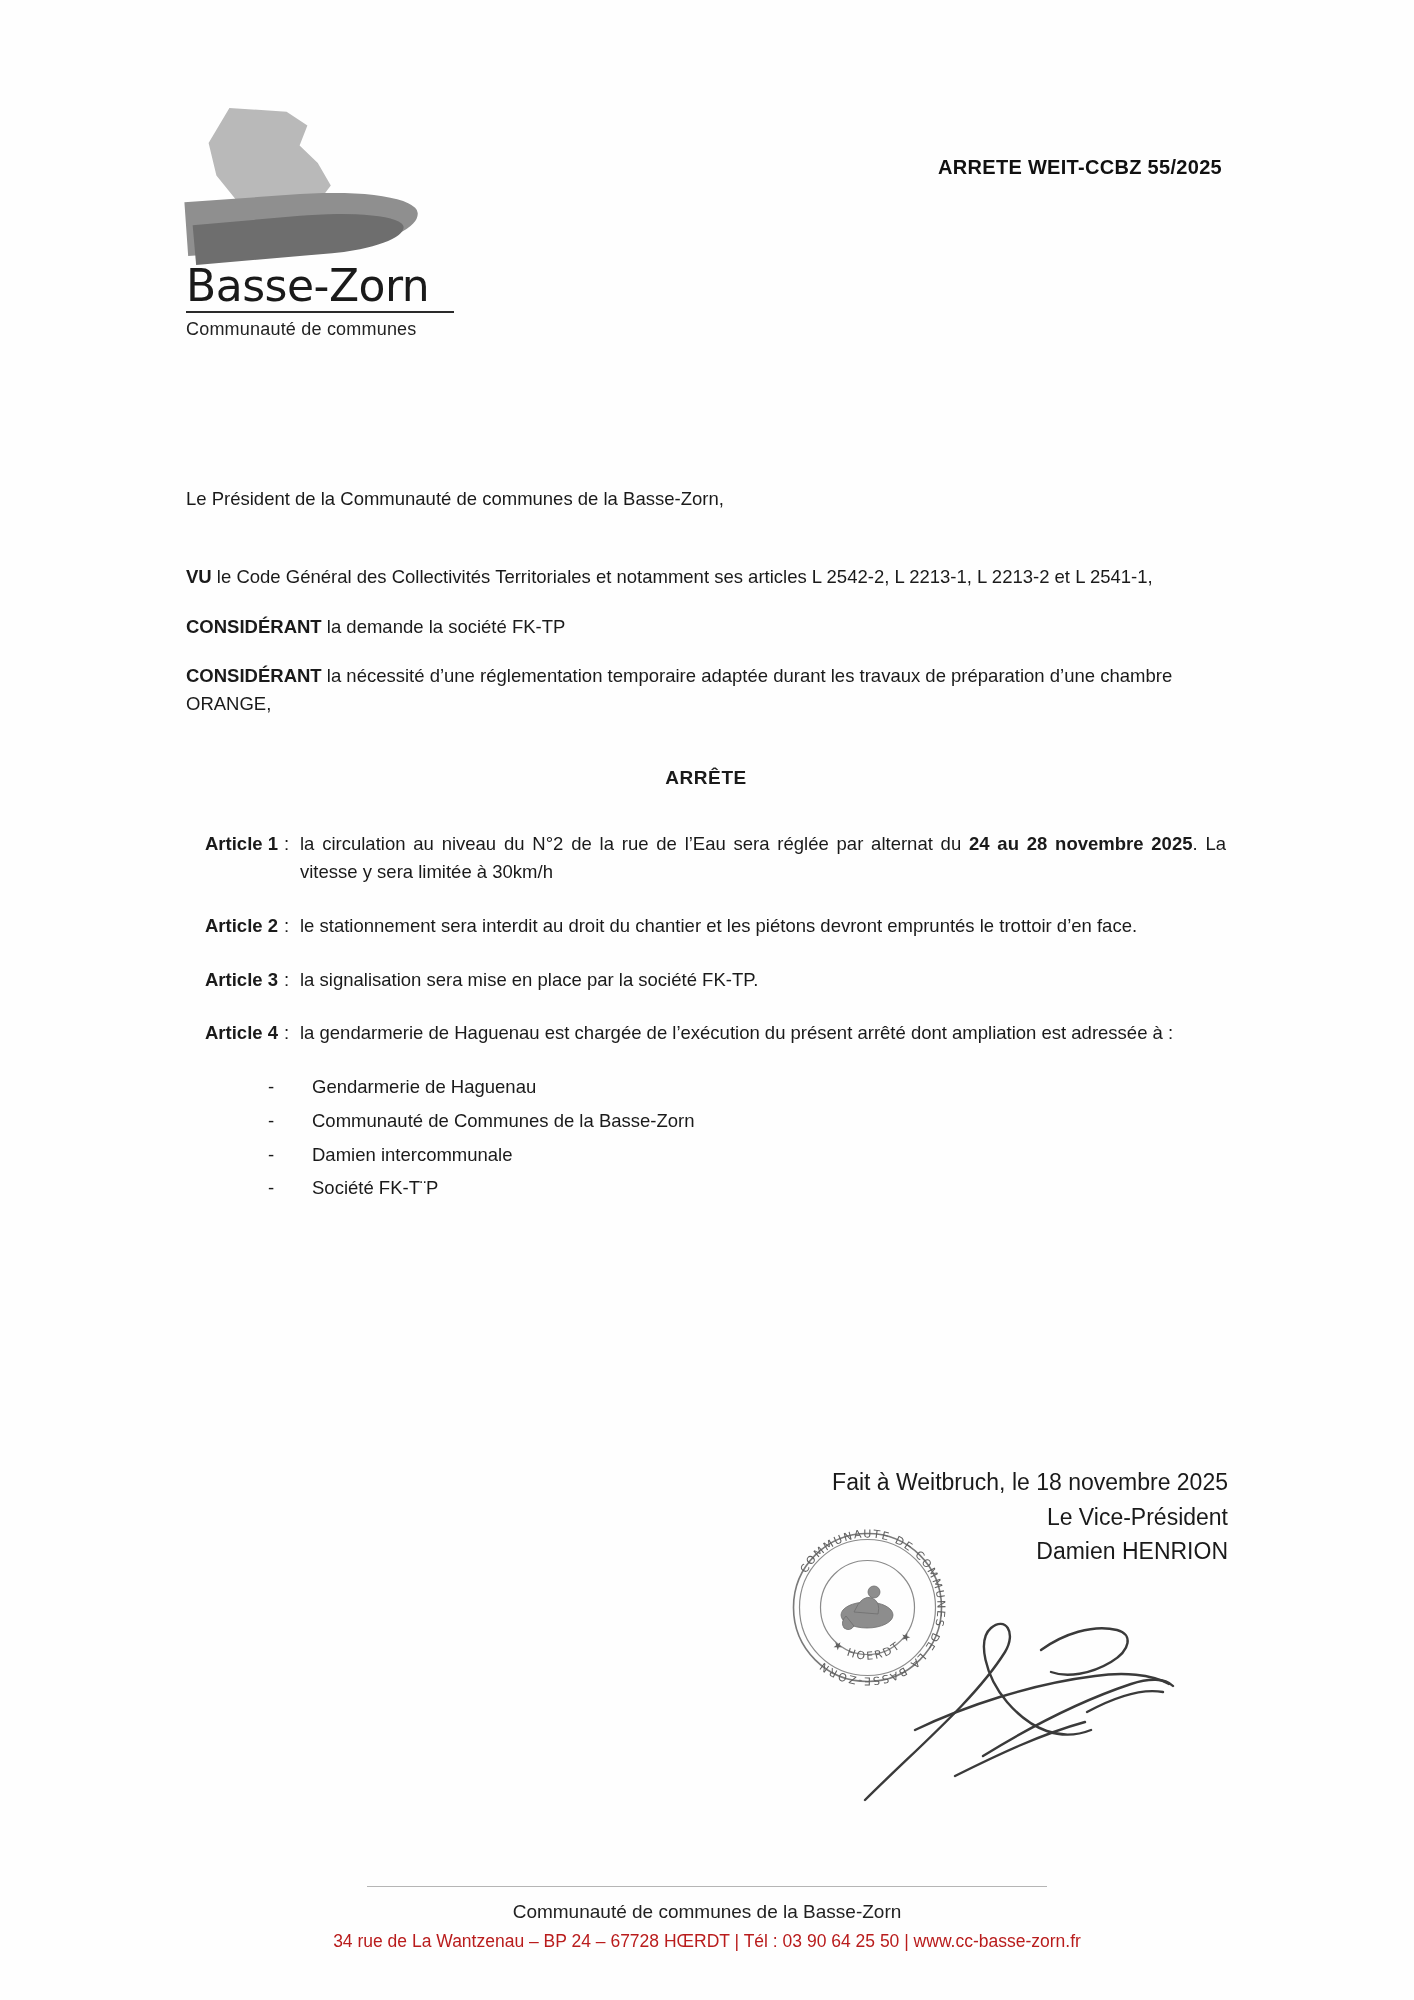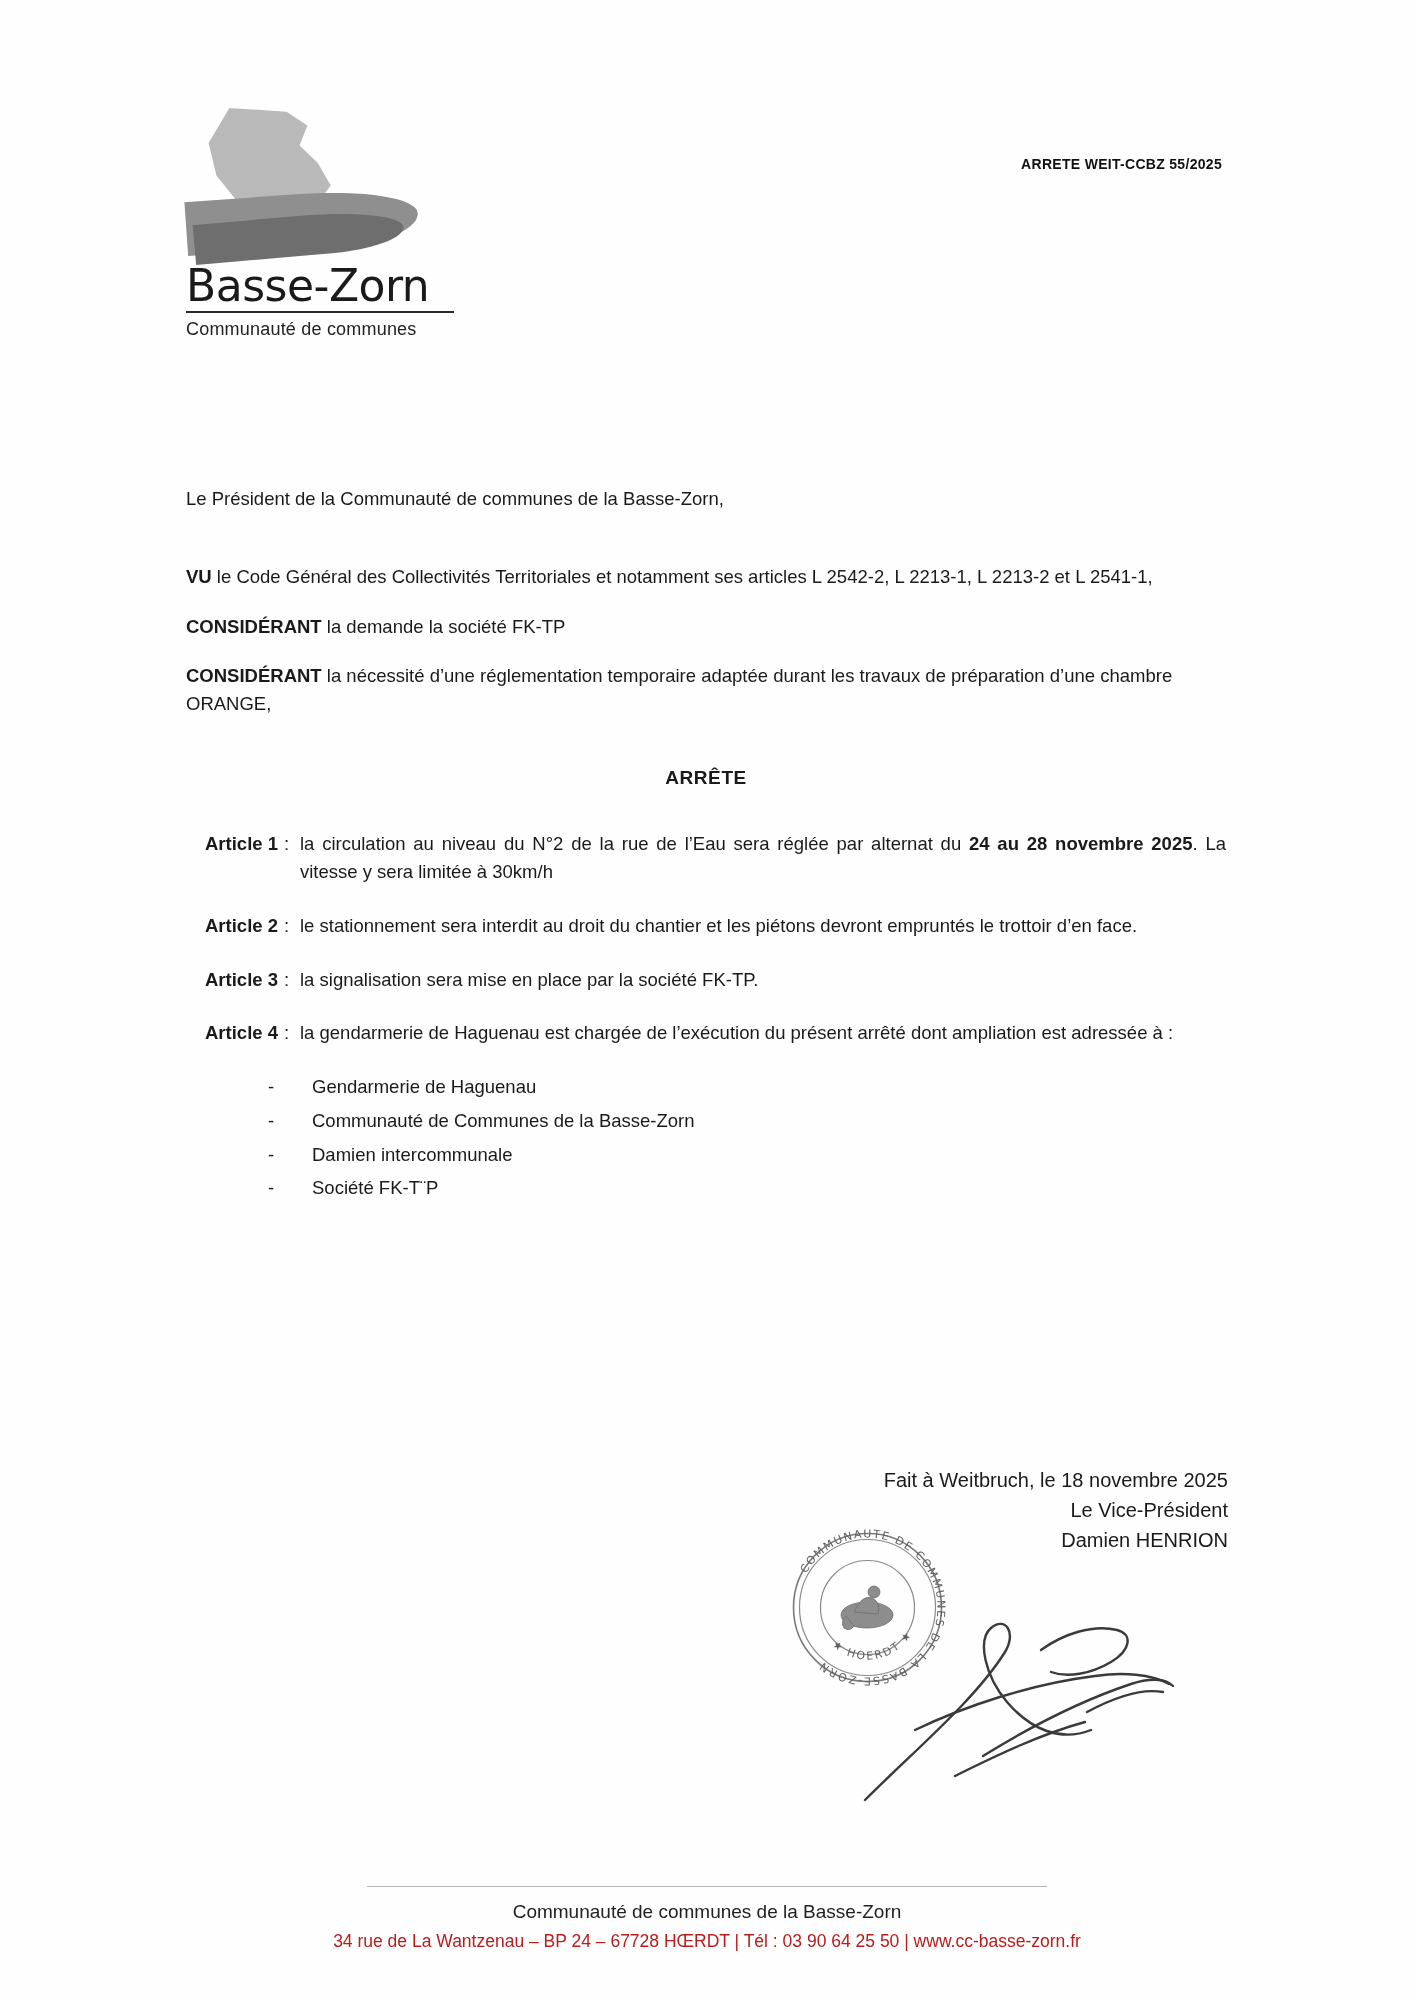--- a/index.html
+++ b/index.html
@@ -85,21 +85,21 @@
   .logo-sub {
     font-size: 18px;
     color: #222;
     letter-spacing: 0.2px;
   }
   .doc-ref {
     position: absolute;
     right: 192px;
     top: 48px;
     font-weight: bold;
-    font-size: 14px;
+    font-size: 20px;
     letter-spacing: 0.3px;
     color: #111;
   }
   
   .content {
     position: absolute;
     left: 186px;
     top: 485px;
     width: 1040px;
     font-size: 18.5px;
@@ -158,21 +158,21 @@
     left: -44px;
     top: 0;
   }
   
   .sign-block {
     position: absolute;
     right: 186px;
     top: 1465px;
     width: 430px;
     text-align: right;
-    font-size: 20px;
+    font-size: 23px;
     line-height: 1.5;
   }
   .stamp {
     position: absolute;
     left: 780px;
     top: 1520px;
     width: 175px;
     height: 175px;
   }
   .stamp svg { display: block; }

